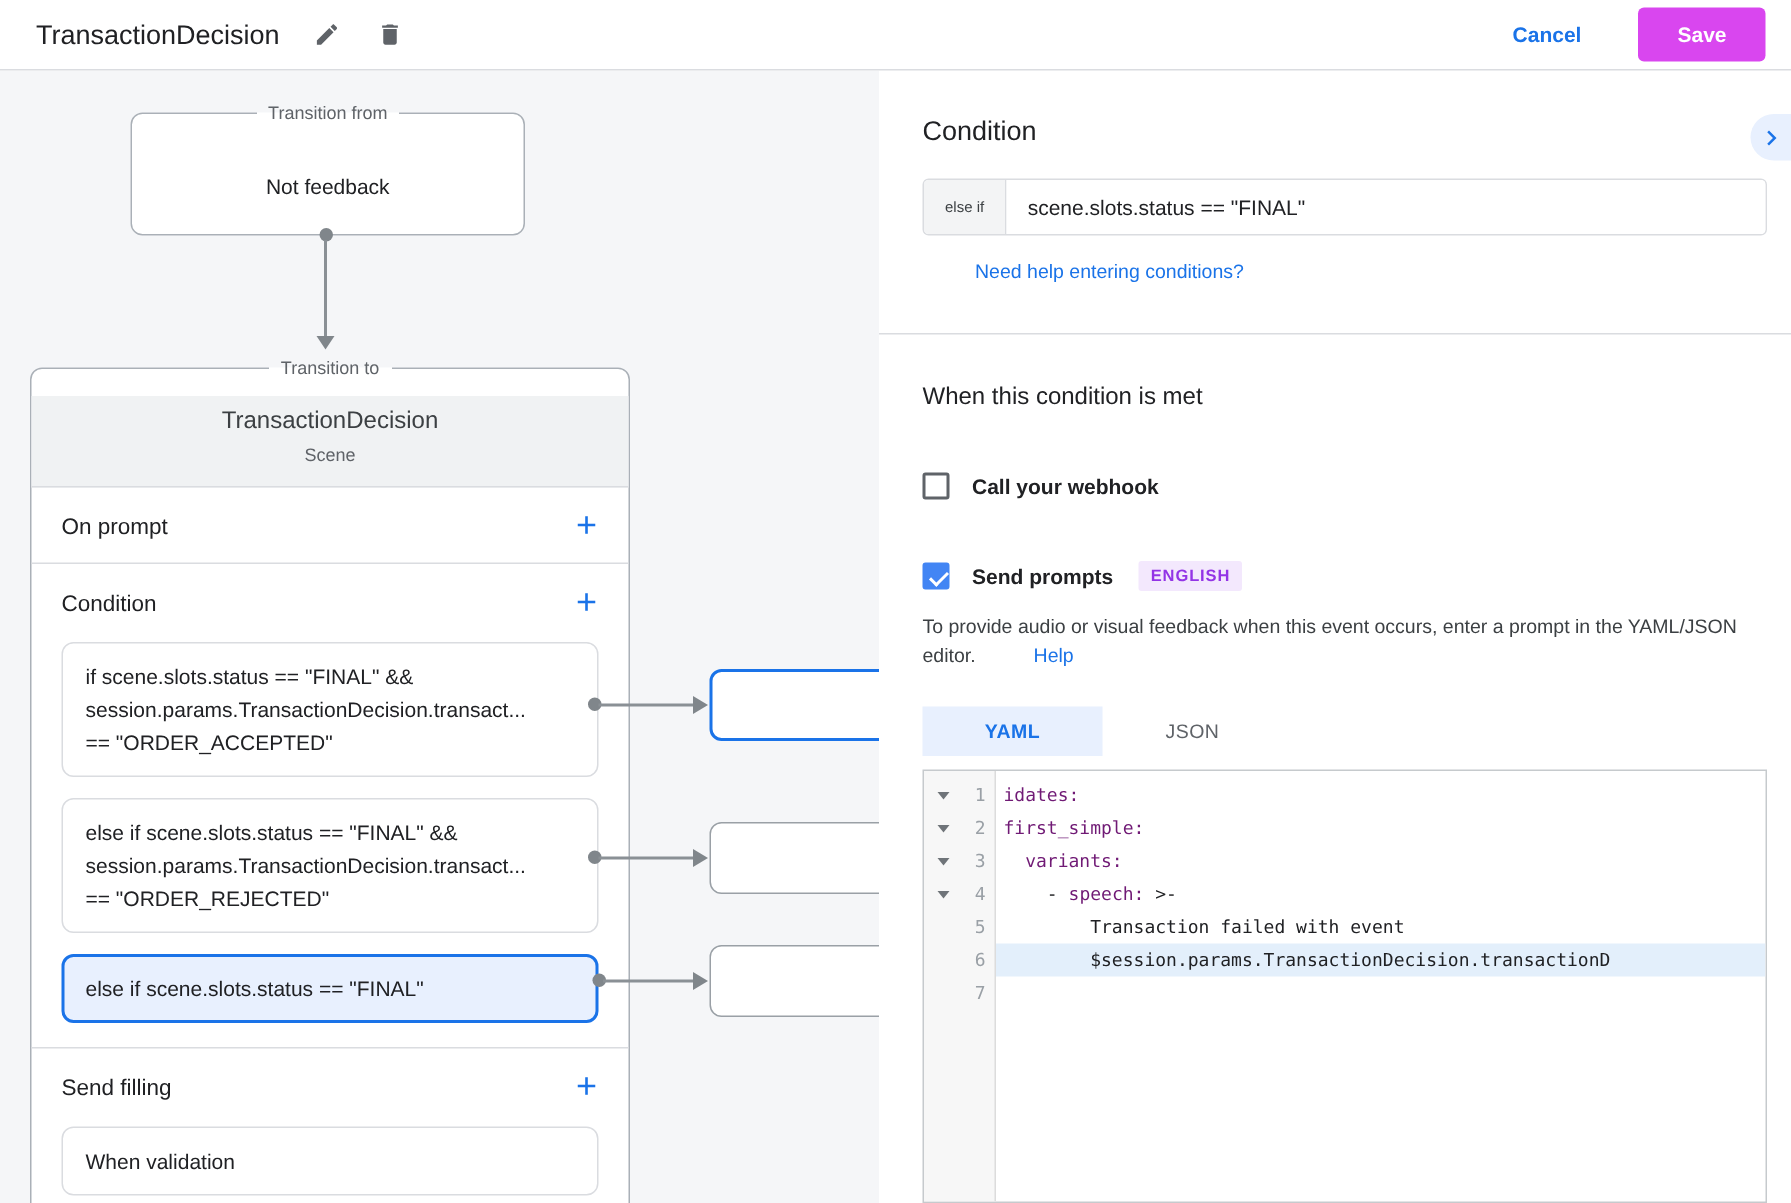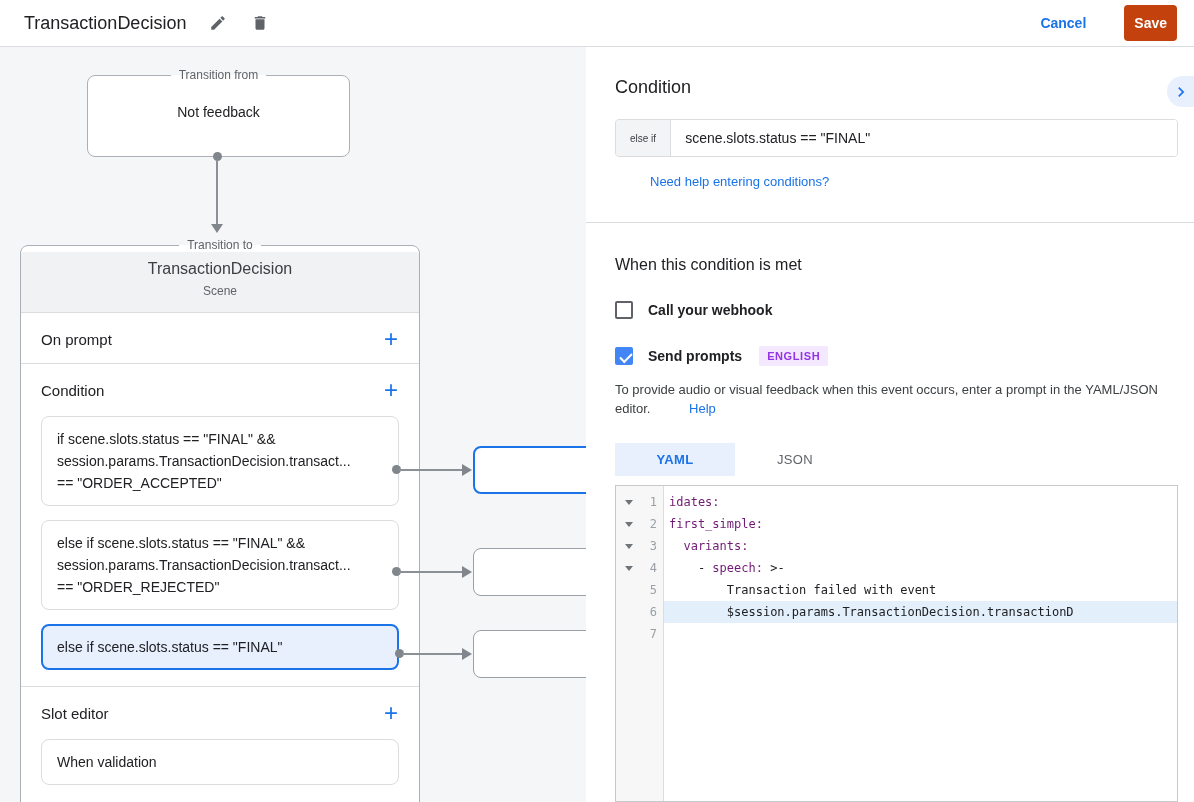--- a/index.html
+++ b/index.html
@@ -10,25 +10,25 @@
   }
   
   .topbar {
     position:relative; z-index:5; height:47px; background:#fff;
     border-bottom:1px solid #dadce0; display:flex; align-items:center; padding:0 17px 0 24px;
   }
   .topbar .title { font-size:18px; color:#202124; }
   .topbar .icon-btn { margin-left:22px; width:20px; height:20px; display:flex; align-items:center; justify-content:center; cursor:pointer; }
   .topbar .spacer { flex:1; }
   .btn-cancel { color:#1a73e8; font-weight:bold; font-size:14px; margin-right:38px; cursor:pointer; background:none; border:none; font-family:inherit;text-align:center; }
-  .btn-save { background:#c2410c; color:#fff; font-weight:bold; font-size:14px; border:none; border-radius:4px; padding:10px 10px; cursor:pointer; font-family:inherit; }
+  .btn-save { background:#d946ef; color:#fff; font-weight:bold; font-size:14px; border:none; border-radius:4px; padding:10px 26px; cursor:pointer; font-family:inherit; }
   
   .canvas { position:absolute; left:0; top:47px; right:0; bottom:0; background:#f5f6f8; }
   fieldset.node { position:absolute; background:#fff; border:1px solid #aab0b7; border-radius:8px; }
-  fieldset.node legend { margin:0 auto; padding:0 8px; font-size:12px; color:#5f6368; text-align:center; }
+  fieldset.node legend { margin:12px auto; padding:0 8px; font-size:12px; color:#5f6368; text-align:center; }
   .node-from { left:87px; top:21px; width:263px; height:89px; text-align:center; }
   .node-from .nf-value { font-size:14px; color:#202124; margin-top:22px; }
   .node-to { left:20px; top:191px; width:400px; height:620px; }
   .to-header { background:#f0f2f3; border-bottom:1px solid #dadce0; text-align:center; padding:8px 0 14px; border-radius:0; }
   .to-title { font-size:16px; color:#3c4043; }
   .to-subtitle { font-size:12px; color:#5f6368; margin-top:6px; }
   .section { border-bottom:1px solid #dadce0; }
   .section:last-child { border-bottom:none; }
   .section-row { display:flex; align-items:center; justify-content:space-between; padding:17px 21px 15px 20px; }
   .section-label { font-size:15px; color:#202124; }
@@ -58,21 +58,21 @@
     position:absolute; right:0; top:29px; width:27px; height:31px; background:#e8f0fe;
     border:none; border-radius:16px 0 0 16px; cursor:pointer; display:flex; align-items:center; justify-content:center;
   }
   .cond-input { display:flex; margin-top:21px; border:1px solid #dadce0; border-radius:4px; height:38px; overflow:hidden; }
   .cond-prefix { background:#f3f4f5; border-right:1px solid #dadce0; display:flex; align-items:center; padding:0 14px; font-size:10px; color:#3c4043; }
   .cond-value { flex:1; border:none; outline:none; font-family:inherit; font-size:14px; color:#202124; padding:0 14px; }
   .link { color:#1a73e8; font-size:13px; text-decoration:none; cursor:pointer;margin-left:35px; }
   .help-link-row { margin-top:15px; }
   .divider { border-top:1px solid #dadce0; margin:32px -16px 0 -29px; }
   .panel-h2 { font-size:16px; font-weight:normal; color:#202124; margin-top:33px; }
-  .check-row { display:flex; align-items:center; margin-top:27px; }
+  .check-row { display:flex; align-items:center; margin-top:41px; }
   .checkbox { width:18px; height:18px; border:2px solid #5f6368; border-radius:2px; background:#fff; flex:none; cursor:pointer; position:relative; }
   .checkbox.checked { background:#4285f4; border-color:#4285f4; }
   .checkbox.checked::after {
     content:""; position:absolute; left:3px; top:4px; width:10px; height:5px;
     border-left:2px solid #fff; border-bottom:2px solid #fff; transform:rotate(-45deg);
   }
   .check-label { font-size:14px; font-weight:bold; color:#202124; margin-left:15px; }
   .lang-badge { margin-left:17px; background:#f3e8fd; color:#9334e6; font-size:11px; font-weight:bold; letter-spacing:0.6px; padding:4px 8px; border-radius:2px; }
   .desc { margin-top:14px; font-size:13px; color:#3c4043; line-height:19px; max-width:562px; }
   .tabs { display:flex; margin-top:25px;text-align:right; }
@@ -152,21 +152,21 @@
           <div>== "ORDER_REJECTED"</div>
         </div>
         <div class="card selected">
           <div>else if scene.slots.status == "FINAL"</div>
         </div>
       </div>
     </div>
 
     <div class="section">
       <div class="section-row">
-        <span class="section-label">Slot editor</span>
+        <span class="section-label">Send filling</span>
         <span class="add-icon">+</span>
       </div>
       <div class="card-list">
         <div class="card">
           <div>When validation</div>
         </div>
       </div>
     </div>
   </fieldset>
 

